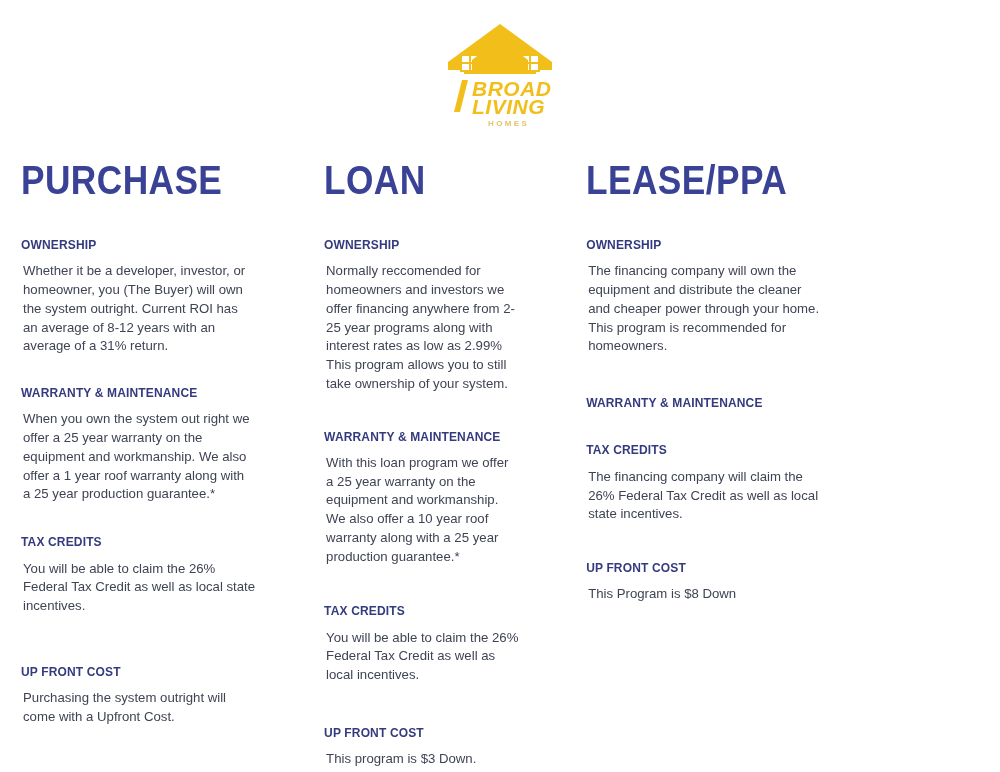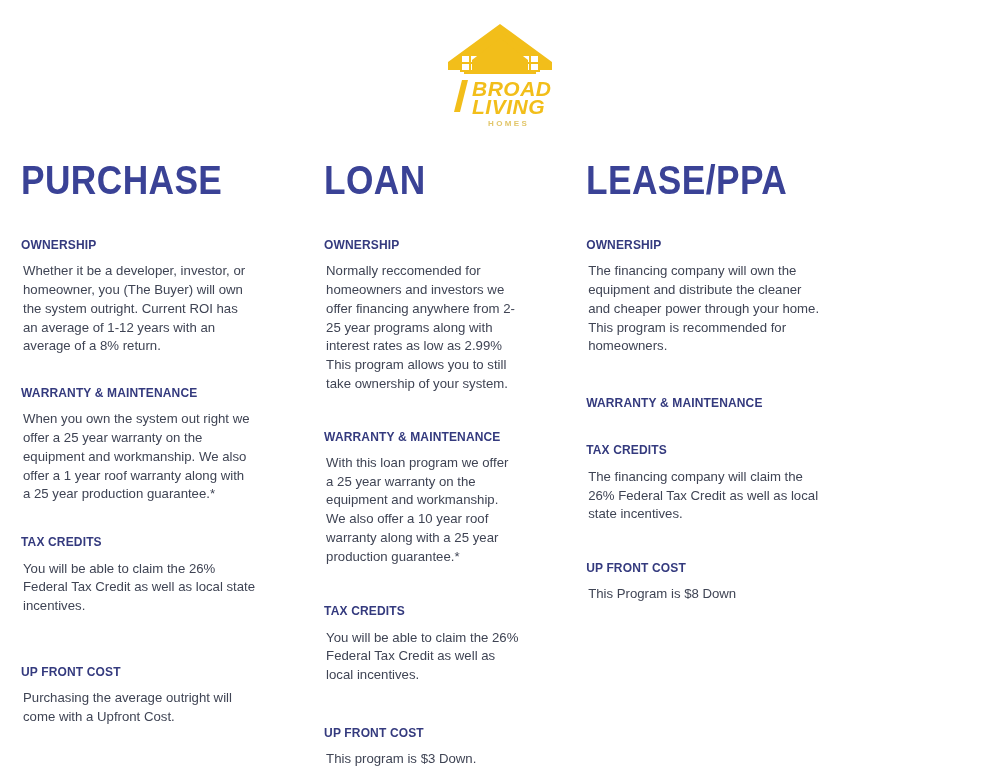--- a/index.html
+++ b/index.html
@@ -130,36 +130,36 @@
   </svg>
 </div>
 
 <div class="columns">
 
   <div class="col col-1">
     <h1 class="col-title">PURCHASE</h1>
 
     <div class="section sec-ownership">
       <h2 class="section-head">OWNERSHIP</h2>
-      <p class="section-body">Whether it be a developer, investor, or homeowner, you (The Buyer) will own the system outright. Current ROI has an average of 1-12 years with an average of a 8% return.</p>
+      <p class="section-body">Whether it be a developer, investor, or homeowner, you (The Buyer) will own the system outright. Current ROI has an average of 8-12 years with an average of a 31% return.</p>
     </div>
 
     <div class="section sec-warranty">
       <h2 class="section-head">WARRANTY &amp; MAINTENANCE</h2>
       <p class="section-body">When you own the system out right we offer a 25 year warranty on the equipment and workmanship. We also offer a 1 year roof warranty along with a 25 year production guarantee.*</p>
     </div>
 
     <div class="section sec-tax">
       <h2 class="section-head">TAX CREDITS</h2>
       <p class="section-body">You will be able to claim the 26% Federal Tax Credit as well as local state incentives.</p>
     </div>
 
     <div class="section sec-upfront">
       <h2 class="section-head">UP FRONT COST</h2>
-      <p class="section-body">Purchasing the average outright will come with a Upfront Cost.</p>
+      <p class="section-body">Purchasing the system outright will come with a Upfront Cost.</p>
     </div>
   </div>
 
   <div class="col col-2">
     <h1 class="col-title">LOAN</h1>
 
     <div class="section sec-ownership">
       <h2 class="section-head">OWNERSHIP</h2>
       <p class="section-body">Normally reccomended for homeowners and investors we offer financing anywhere from 2-25 year programs along with interest rates as low as 2.99% This program allows you to still take ownership of your system.</p>
     </div>

